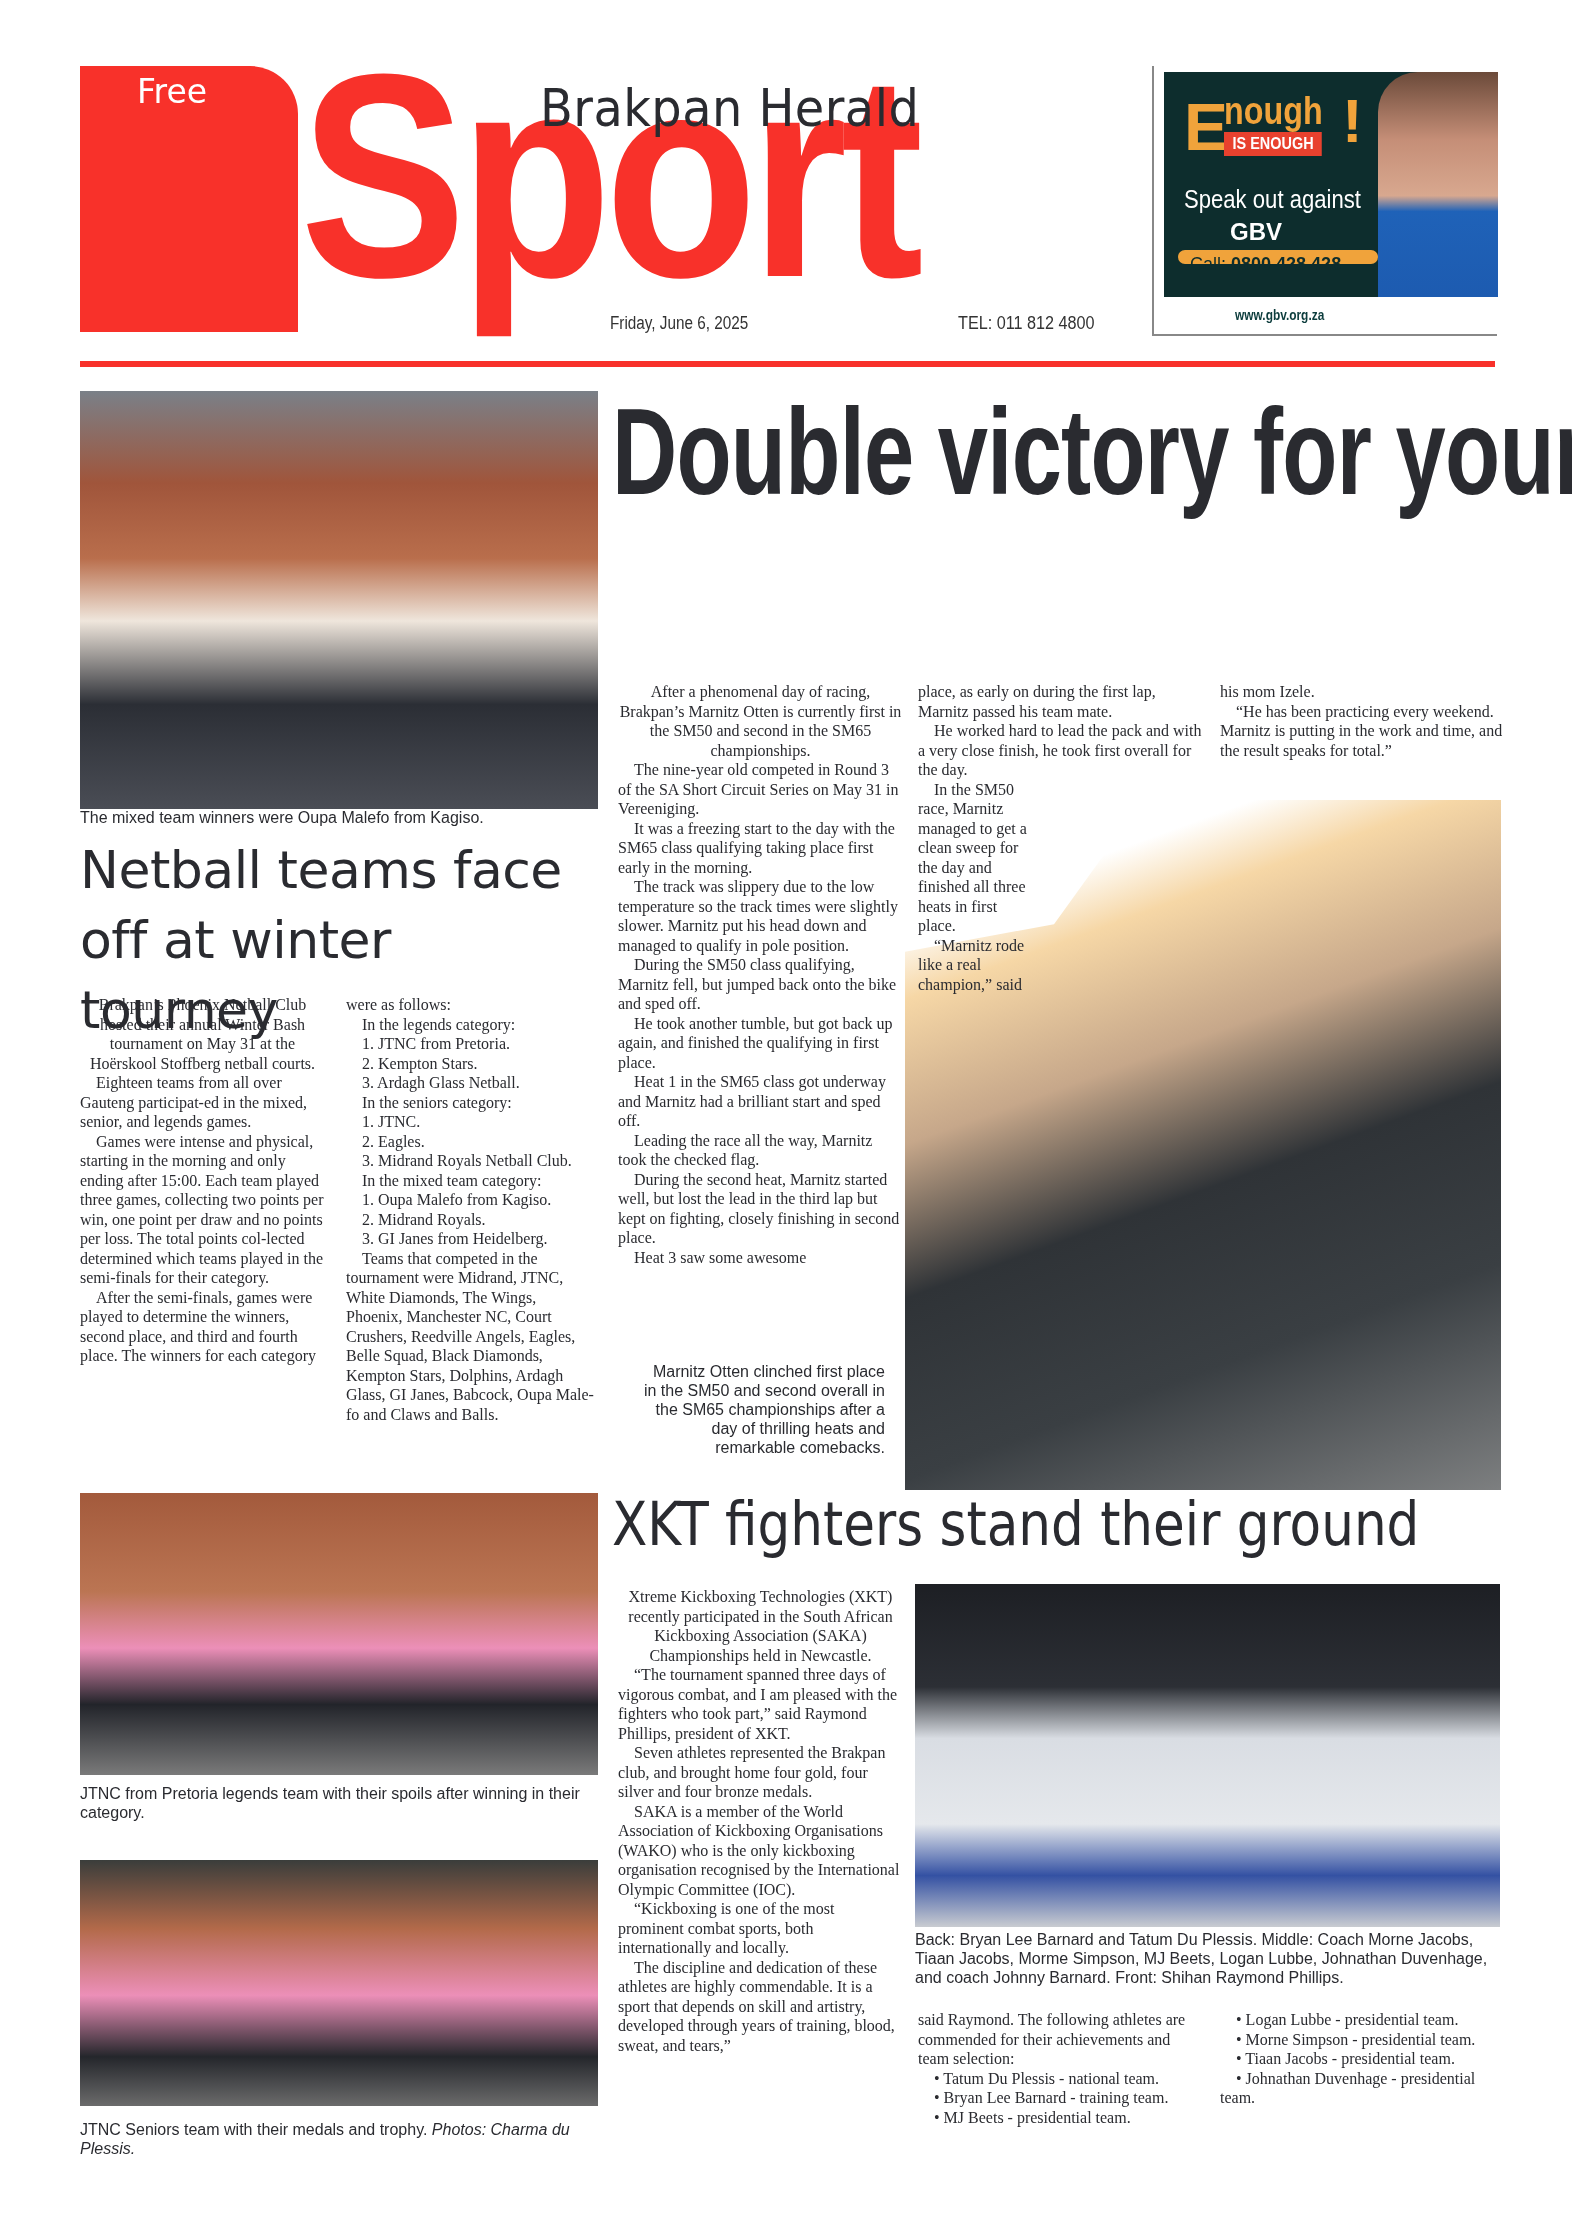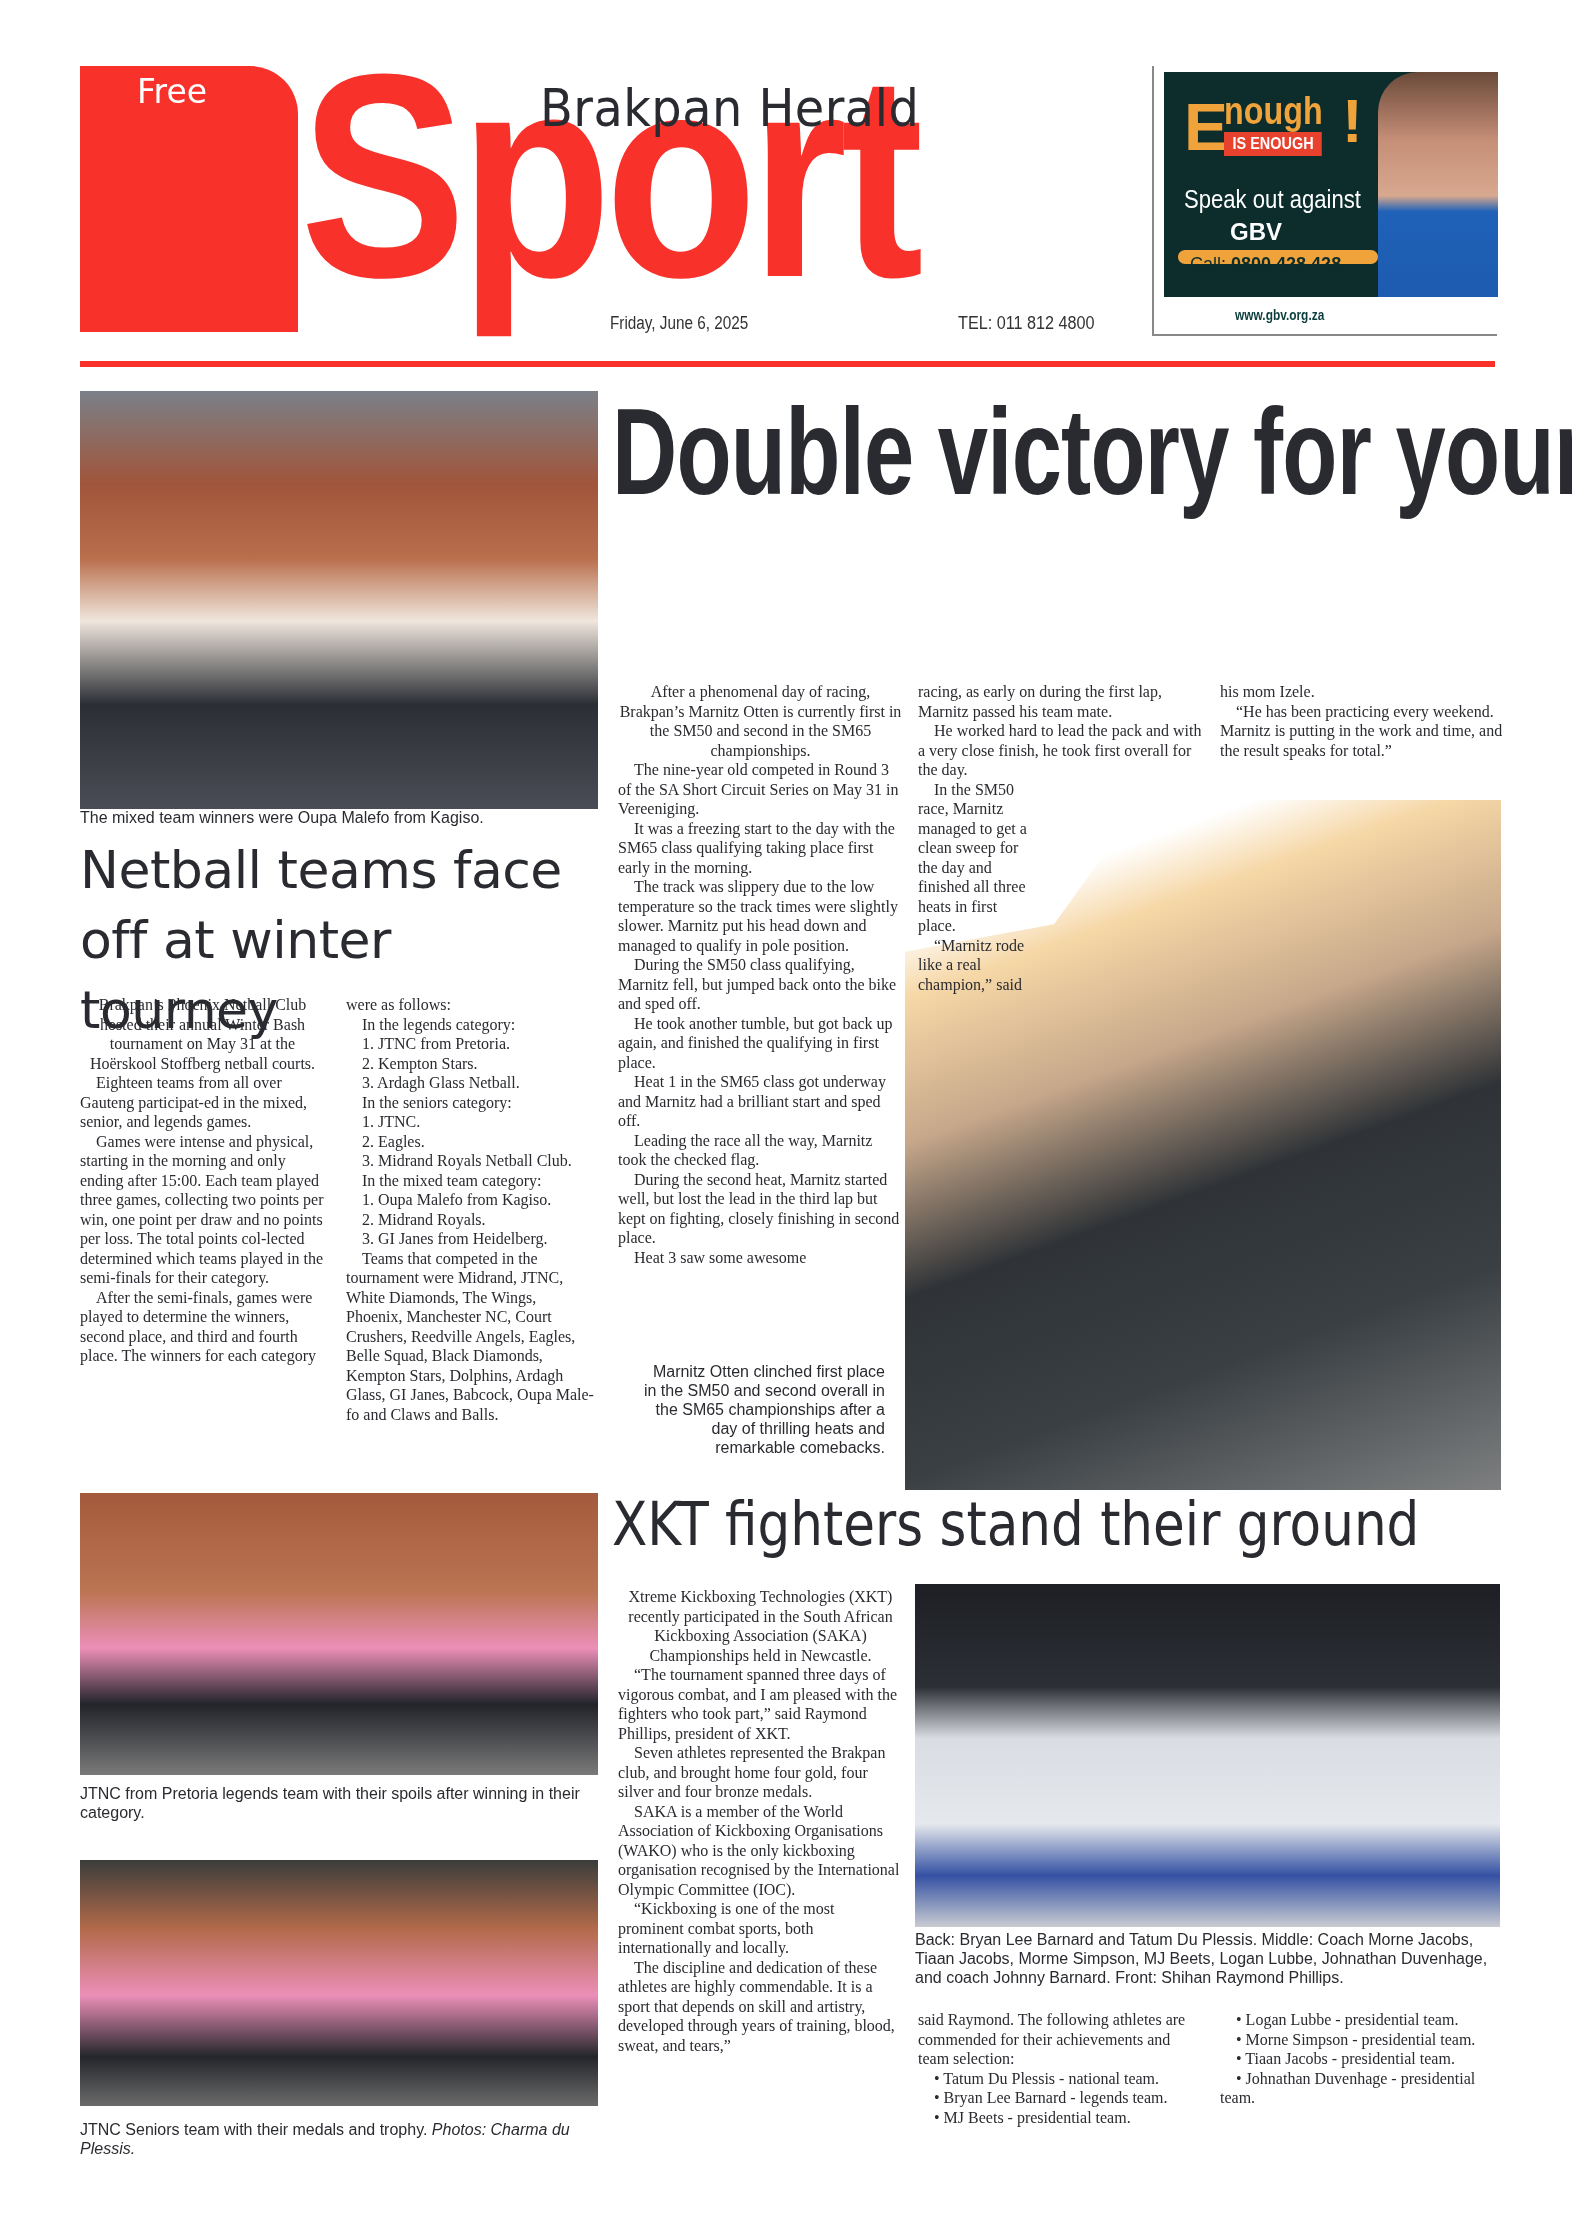--- a/index.html
+++ b/index.html
@@ -140,21 +140,21 @@
   <p>He took another tumble, but got back up again, and finished the qualifying in first place.</p>
   <p>Heat 1 in the SM65 class got underway and Marnitz had a brilliant start and sped off.</p>
   <p>Leading the race all the way, Marnitz took the checked flag.</p>
   <p>During the second heat, Marnitz started well, but lost the lead in the third lap but kept on fighting, closely finishing in second place.</p>
   <p>Heat 3 saw some awesome</p>
 </div>
 
 <div class="abs photo photo-racer"></div>
 
 <div class="abs col col-rc2">
-  <p class="noindent">racing, as early on during the first lap, Marnitz passed his team mate.</p>
+  <p class="noindent">place, as early on during the first lap, Marnitz passed his team mate.</p>
   <p>He worked hard to lead the pack and with a very close finish, he took first overall for the day.</p>
   <div class="narrow">
     <p>In the SM50 race, Marnitz managed to get a clean sweep for the day and finished all three heats in first place.</p>
     <p>“Marnitz rode like a real champion,” said</p>
   </div>
 </div>
 
 <div class="abs col col-rc3">
   <p class="noindent">his mom Izele.</p>
   <p>“He has been practicing every weekend. Marnitz is putting in the work and time, and the result speaks for total.”</p>
@@ -172,21 +172,21 @@
   <p>“Kickboxing is one of the most prominent combat sports, both internationally and locally.</p>
   <p>The discipline and dedication of these athletes are highly commendable. It is a sport that depends on skill and artistry, developed through years of training, blood, sweat, and tears,”</p>
 </div>
 
 <div class="abs photo photo-xkt"></div>
 <div class="abs caption cap-xkt">Back: Bryan Lee Barnard and Tatum Du Plessis. Middle: Coach Morne Jacobs, Tiaan Jacobs, Morme Simpson, MJ Beets, Logan Lubbe, Johnathan Duvenhage, and coach Johnny Barnard. Front: Shihan Raymond Phillips.</div>
 
 <div class="abs col col-xk2">
   <p class="noindent">said Raymond. The following athletes are commended for their achievements and team selection:</p>
   <p>• Tatum Du Plessis - national team.</p>
-  <p>• Bryan Lee Barnard - legends team.</p>
+  <p>• Bryan Lee Barnard - training team.</p>
   <p>• MJ Beets - presidential team.</p>
 </div>
 
 <div class="abs col col-xk3">
   <p>• Logan Lubbe - presidential team.</p>
   <p>• Morne Simpson - presidential team.</p>
   <p>• Tiaan Jacobs - presidential team.</p>
   <p>• Johnathan Duvenhage - presidential team.</p>
 </div>
 

